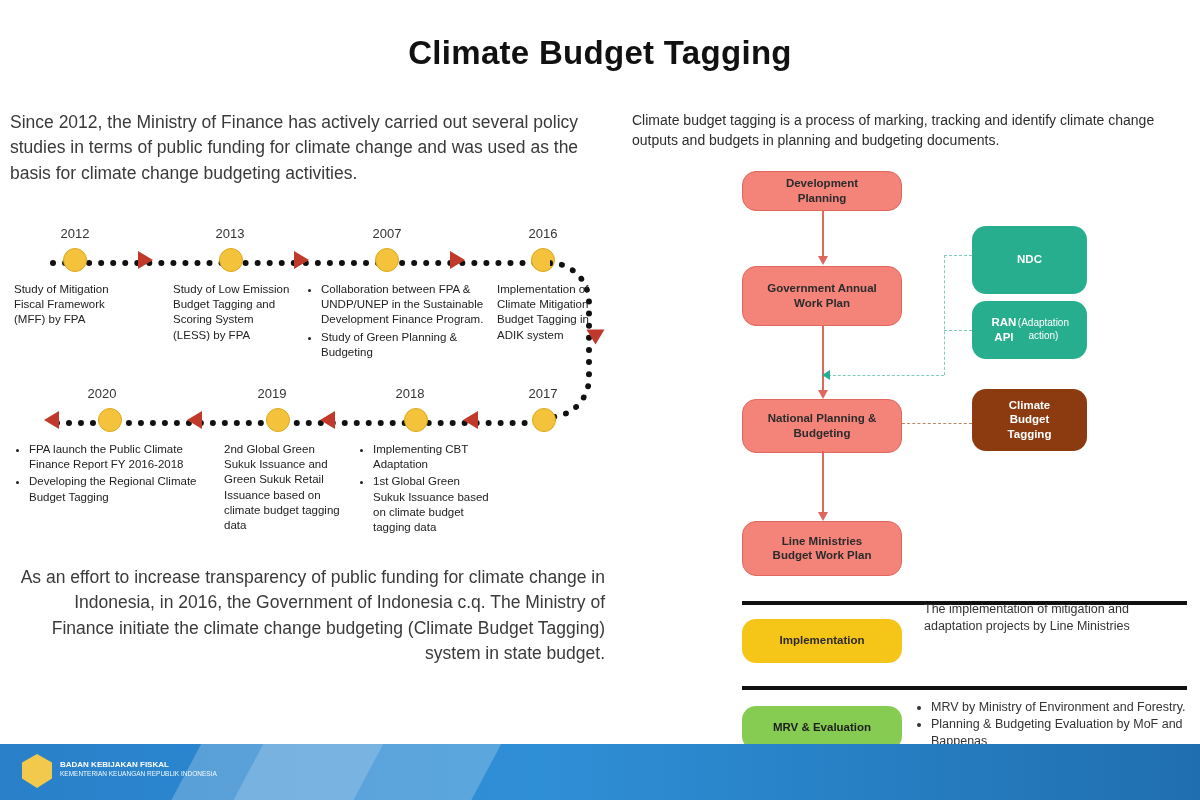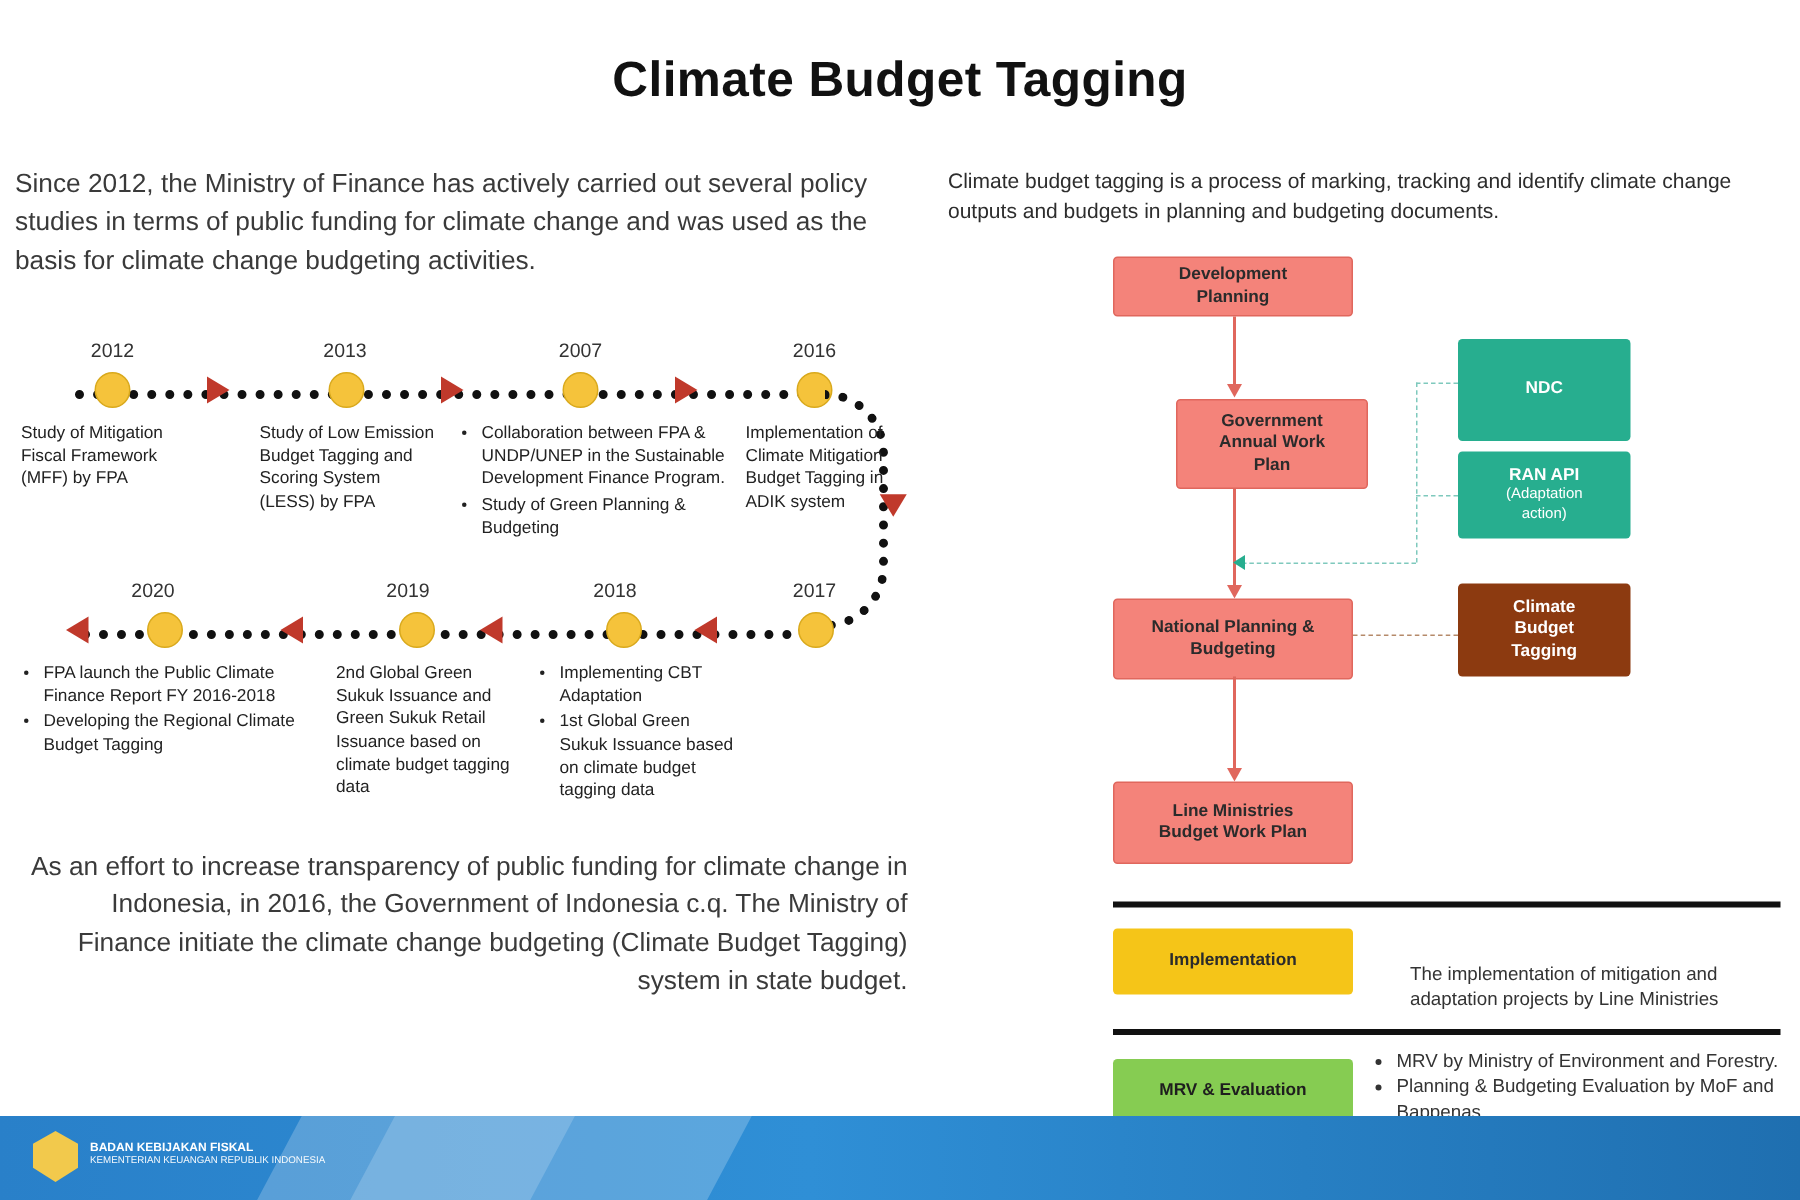--- a/index.html
+++ b/index.html
@@ -115,21 +115,21 @@
     height: 620px;
   }
   .node {
     position: absolute;
     display: flex;
     align-items: center;
     justify-content: center;
     text-align: center;
     font-size: 11.5px;
     font-weight: bold;
-    border-radius: 3px;
+    border-radius: 14px;
     padding: 4px 18px;
     line-height: 1.25;
   }
   .node.salmon { background: #f4837a; color: #2b2b2b; border: 1px solid #e0675d; }
   .node.teal   { background: #27ae8f; color: #ffffff; }
   .node.brown  { background: #8c3a10; color: #ffffff; }
   .node.yellow { background: #f5c518; color: #2b2b2b; }
   .node.green  { background: #86cc52; color: #1e1e1e; }
   .node sub, .node .sm { font-weight: normal; font-size: 10px; display: block; }
 
@@ -296,45 +296,45 @@
 
   <div class="right-col">
 
     <div class="right-intro">Climate budget tagging is a process of marking, tracking and identify climate change outputs and budgets in planning and budgeting documents.</div>
 
     <div class="flow">
 
       <div class="node salmon" style="left:110px; top:10px; width:160px; height:40px;">Development Planning</div>
       <div class="v-arrow" style="left:190px; top:50px; height:46px;"></div>
 
-      <div class="node salmon" style="left:110px; top:105px; width:128px; height:60px;margin-left:42px;">Government Annual Work Plan</div>
+      <div class="node salmon" style="left:110px; top:105px; width:160px; height:60px;">Government Annual Work Plan</div>
       <div class="v-arrow" style="left:190px; top:165px; height:65px;"></div>
 
       <div class="node salmon" style="left:110px; top:238px; width:160px; height:54px;">National Planning &amp; Budgeting</div>
       <div class="v-arrow" style="left:190px; top:290px; height:62px;"></div>
 
       <div class="node salmon" style="left:110px; top:360px; width:160px; height:55px;">Line Ministries Budget Work Plan</div>
 
       <div class="node teal" style="left:340px; top:65px; width:115px; height:68px;">NDC</div>
-      <div class="node teal" style="left:340px; top:140px; width:115px; height:58px; flex-direction:column;">
+      <div class="node teal" style="left:340px; top:140px; width:115px; height:58px; flex-direction:row;">
         <span>RAN API</span>
         <span class="sm">(Adaptation action)</span>
       </div>
       <div class="node brown" style="left:340px; top:228px; width:115px; height:62px;">Climate Budget Tagging</div>
 
       <div class="dash-line v" style="left:312px; top:94px; height:120px;"></div>
       <div class="dash-line" style="left:312px; top:94px; width:28px;"></div>
       <div class="dash-line" style="left:312px; top:169px; width:28px;"></div>
       <div class="dash-line" style="left:196px; top:214px; width:116px;"></div>
       <div class="dash-arrow-left" style="left:190px; top:209px;"></div>
       <div class="dash-line brown-d" style="left:270px; top:262px; width:70px;"></div>
 
       <div class="hr-thick" style="top:440px; left:110px; width:445px;"></div>
       <div class="node yellow" style="left:110px; top:458px; width:160px; height:44px;">Implementation</div>
-      <div class="side-text" style="left:292px; top:480px; width:260px;margin-left:16px;">The implementation of mitigation and adaptation projects by Line Ministries</div>
+      <div class="side-text" style="left:292px; top:440px; width:260px;">The implementation of mitigation and adaptation projects by Line Ministries</div>
 
       <div class="hr-thick" style="top:525px; left:110px; width:445px;"></div>
       <div class="node green" style="left:110px; top:545px; width:160px; height:44px;">MRV &amp; Evaluation</div>
       <div class="side-text" style="left:285px; top:538px; width:270px;">
         <ul>
           <li>MRV by Ministry of Environment and Forestry.</li>
           <li>Planning &amp; Budgeting Evaluation by MoF and Bappenas</li>
         </ul>
       </div>
 

